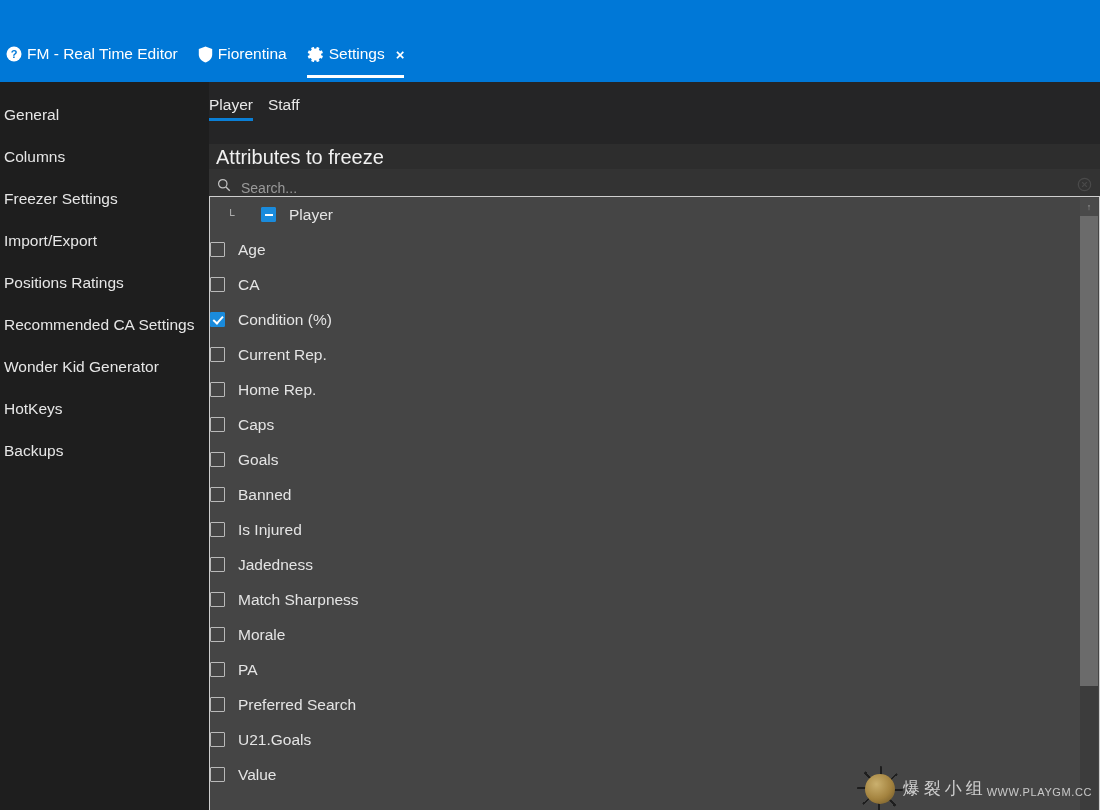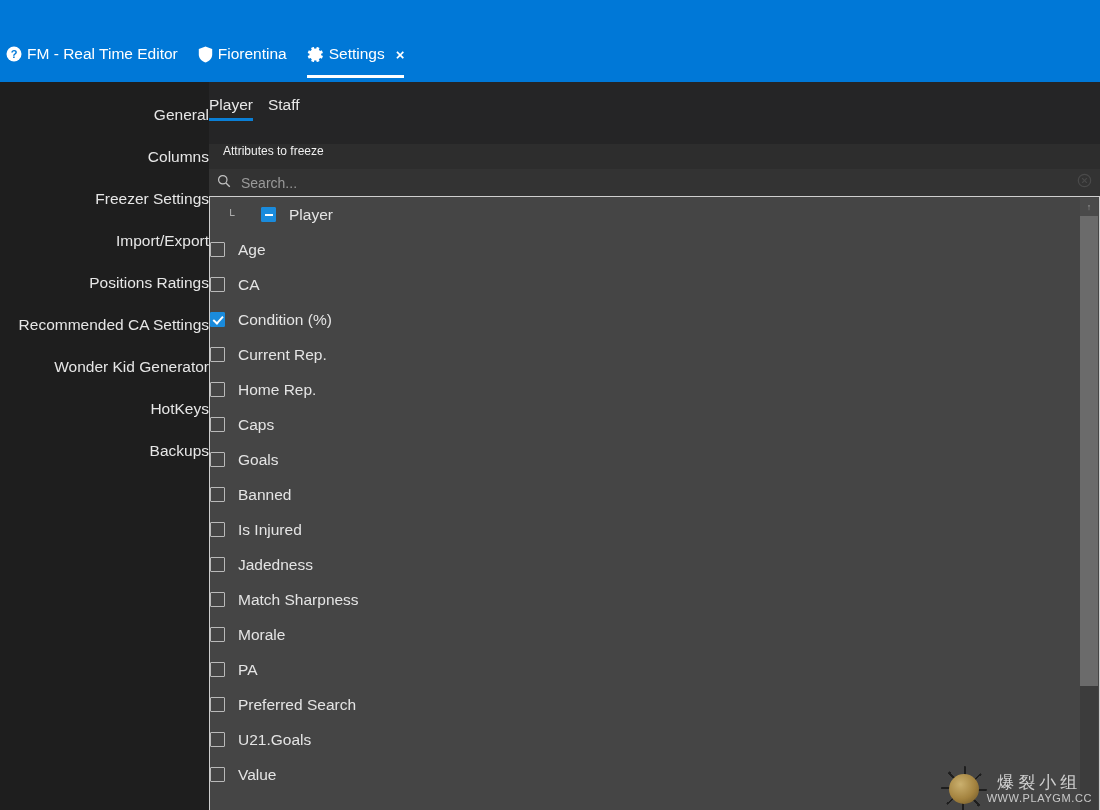--- a/index.html
+++ b/index.html
@@ -51,21 +51,20 @@
     padding-top: 12px;
   }
   .side-item {
     height: 42px;
     display: flex; align-items: center;
     padding-left: 4px;
     color: #e6e6e6;
     font-size: 15.5px;
     cursor: default;
     white-space: nowrap;
-    justify-content: flex-end;
   }
 
   
   #content {
     position: absolute; left: 209px; top: 82px;
     width: 891px; height: 728px;
     background: #252526;
   }
 
   #subtabs {
@@ -87,31 +86,31 @@
   .subtab-underline {
     position: absolute; left: 0; right: 6px; bottom: 11px;
     height: 3px; background: #0a7fd6;
   }
 
   
   #panel-header {
     position: absolute; left: 0; top: 62px;
     width: 891px; height: 25px;
     background: #2d2d2d;
-    display: flex; align-items: flex-start;
-    padding-left: 14px;
-    color: #f0f0f0; font-size: 12px;
+    display: flex; align-items: flex-end;
+    padding-left: 7px;
+    color: #f0f0f0; font-size: 20px;
   }
 
   
   #search-row {
     position: absolute; left: 0; top: 87px;
     width: 891px; height: 27px;
     background: #333333;
-    display: flex; align-items: center;
+    display: flex; align-items: flex-end;
     padding: 0 8px;
     gap: 10px;
   }
   #search-input {
     flex: 1 1 auto;
     background: transparent;
     border: none; outline: none;
     color: #d6d6d6;
     font-family: "Liberation Sans", sans-serif;
     font-size: 14px;
@@ -216,21 +215,21 @@
         rgba(20,20,20,.95) 90deg 96deg, transparent 96deg 135deg,
         rgba(20,20,20,.95) 135deg 141deg, transparent 141deg 180deg,
         rgba(20,20,20,.95) 180deg 186deg, transparent 186deg 225deg,
         rgba(20,20,20,.95) 225deg 231deg, transparent 231deg 270deg,
         rgba(20,20,20,.95) 270deg 276deg, transparent 276deg 315deg,
         rgba(20,20,20,.95) 315deg 321deg, transparent 321deg 360deg);
     -webkit-mask: radial-gradient(circle, transparent 0 13px, #000 13px);
             mask: radial-gradient(circle, transparent 0 13px, #000 13px);
     z-index: -1;
   }
-  #wm-text { display: flex; flex-direction: column; align-items: center; }
+  #wm-text { display: flex; flex-direction: row; align-items: flex-end; }
   #wm-cn { color: #ededed; font-size: 17px; letter-spacing: 4px; line-height: 1.05; }
   #wm-url { color: #e4e4e4; font-size: 11px; letter-spacing: .6px; }
 </style>
 </head>
 <body>
 
 <div id="titlebar">
   <div id="tabstrip">
 
     <div class="tab">

